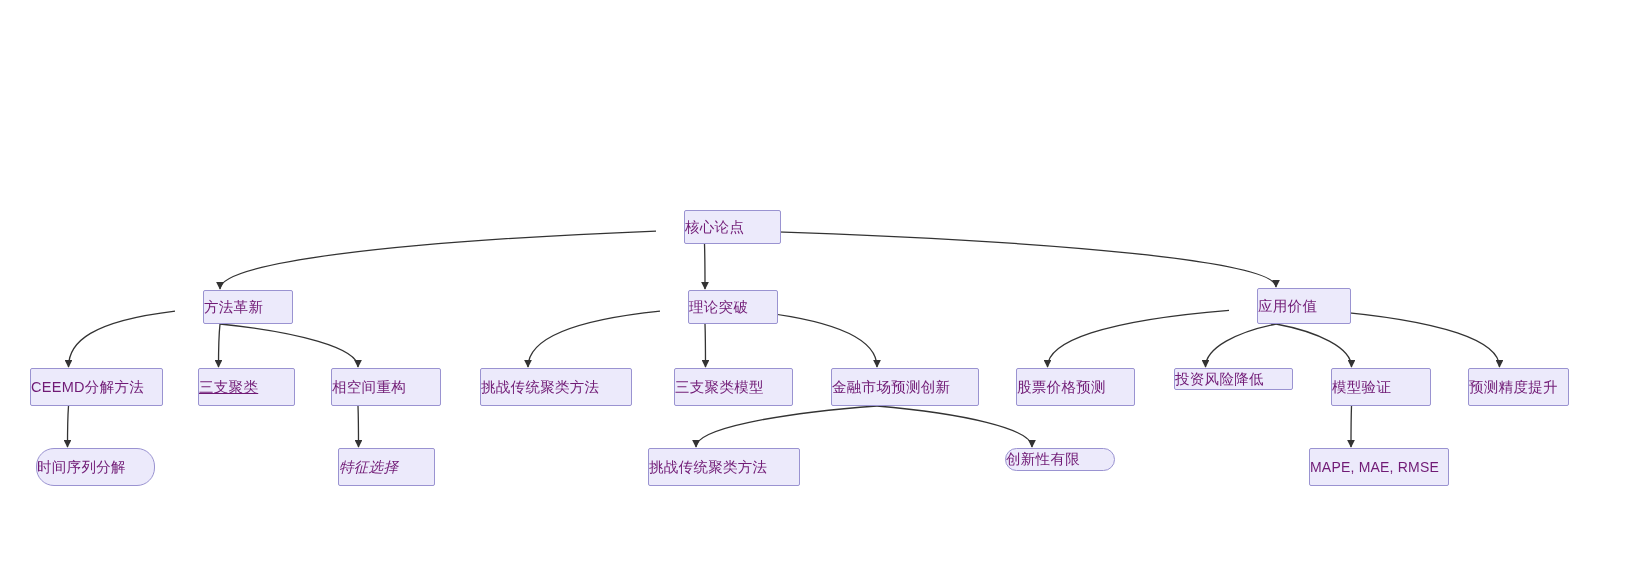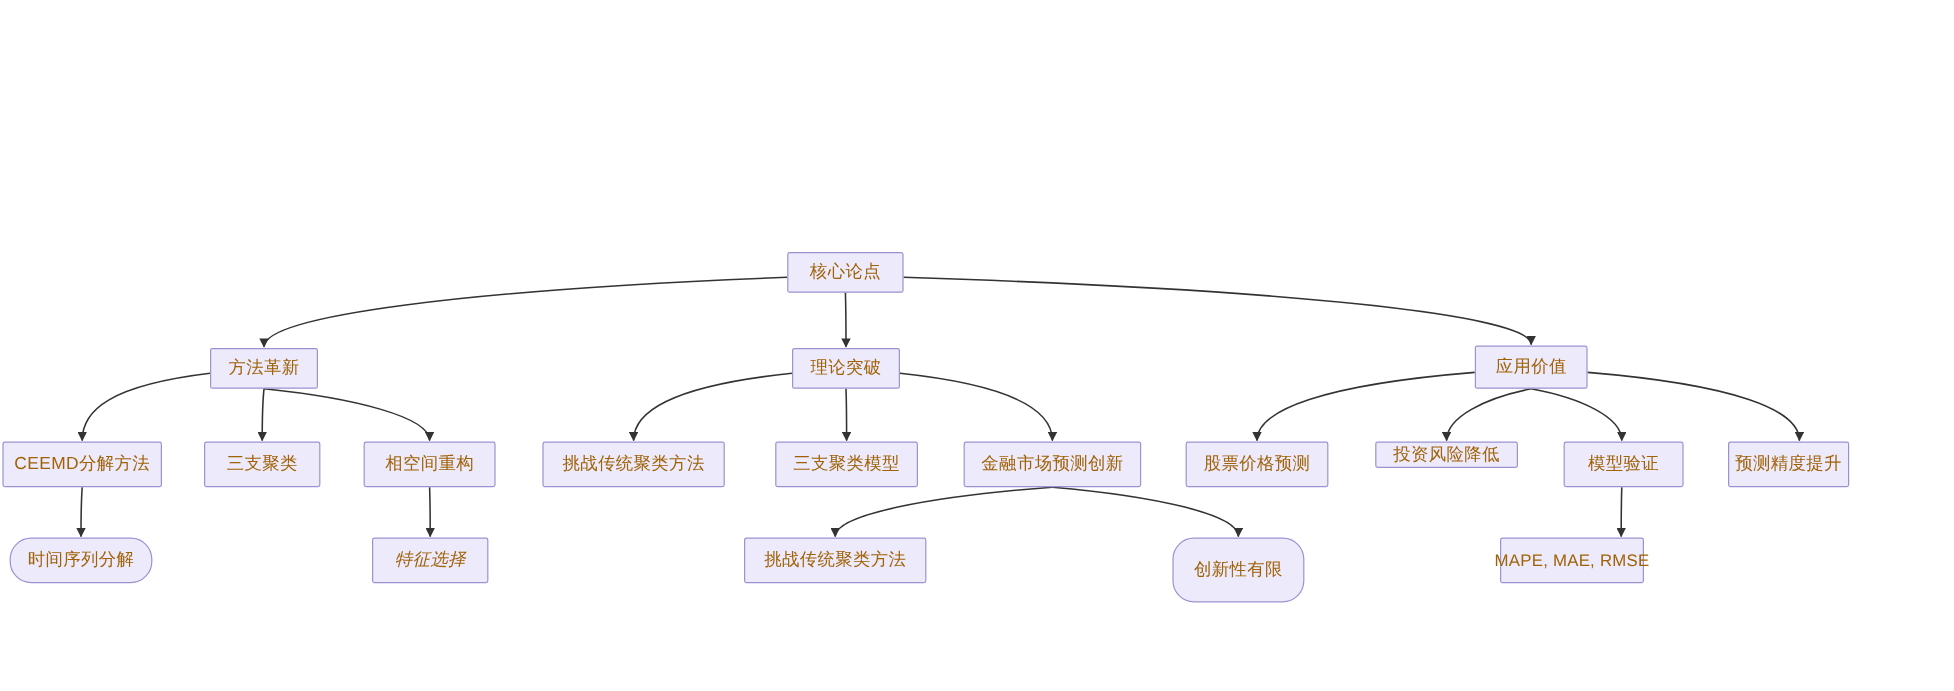--- a/index.html
+++ b/index.html
@@ -10,28 +10,29 @@
     overflow:hidden;
   }
   #canvas{position:relative;width:1628px;height:576px;}
   svg#edges{position:absolute;left:0;top:0;width:1628px;height:576px;pointer-events:none;}
   .node{
     position:absolute;
     box-sizing:border-box;
     background:#ECEAFB;
     border:1px solid #9A93D1;
     border-radius:2px;
-    color:#a16207;
+    color:#701a75;
     font-size:14.5px;
     line-height:1;
     display:flex;
     align-items:center;
-    justify-content:center;
+    justify-content:flex-start;
     white-space:nowrap;
     letter-spacing:0.3px;
+    margin-left:28px;
   }
   .node.latin{font-size:14px;letter-spacing:0.2px;}
 </style>
 </head>
 <body>
 
 <div id="canvas">
 
   <svg id="edges" viewBox="0 0 1628 576">
     <defs>
@@ -70,21 +71,21 @@
       </div>
       <div class="node" style="left: 660px; top: 290px; width: 90px; height: 34px;">
         <span>理论突破</span>
       </div>
       <div class="node" style="left: 1229px; top: 288px; width: 94px; height: 36px;">
         <span>应用价值</span>
       </div>
       <div class="node" style="left: 2px; top: 368px; width: 133px; height: 38px;">
         <span>CEEMD分解方法</span>
       </div>
-      <div class="node" style="left: 170px; top: 368px; width: 97px; height: 38px;">
+      <div class="node" style="left: 170px; top: 368px; width: 97px; height: 38px; text-decoration: underline;">
         <span>三支聚类</span>
       </div>
       <div class="node" style="left: 303px; top: 368px; width: 110px; height: 38px;">
         <span>相空间重构</span>
       </div>
       <div class="node" style="left: 452px; top: 368px; width: 152px; height: 38px;">
         <span>挑战传统聚类方法</span>
       </div>
       <div class="node" style="left: 646px; top: 368px; width: 119px; height: 38px;">
         <span>三支聚类模型</span>
@@ -106,21 +107,21 @@
       </div>
       <div class="node" style="left: 8px; top: 448px; width: 119px; height: 38px; border-radius: 18px;">
         <span>时间序列分解</span>
       </div>
       <div class="node" style="left: 310px; top: 448px; width: 97px; height: 38px; font-style: italic;">
         <span>特征选择</span>
       </div>
       <div class="node" style="left: 620px; top: 448px; width: 152px; height: 38px;">
         <span>挑战传统聚类方法</span>
       </div>
-      <div class="node" style="left: 977px; top: 448px; width: 110px; height: 54px; border-radius: 18px;">
+      <div class="node" style="left: 977px; top: 448px; width: 110px; height: 23px; border-radius: 18px;">
         <span>创新性有限</span>
       </div>
-      <div class="node latin" style="left: 1250px; top: 448px; width: 120px; height: 38px;">
+      <div class="node latin" style="left: 1281px; top: 448px; width: 140px; height: 38px;">
         <span>MAPE, MAE, RMSE</span>
       </div>
     </div>
 
 </div>
 
 </body></html>

